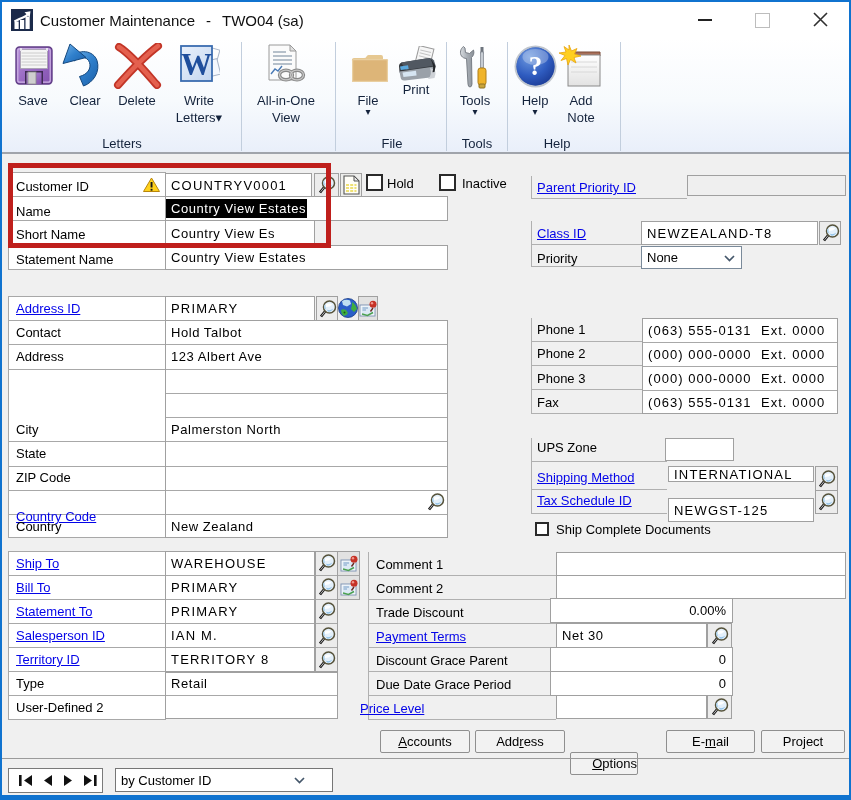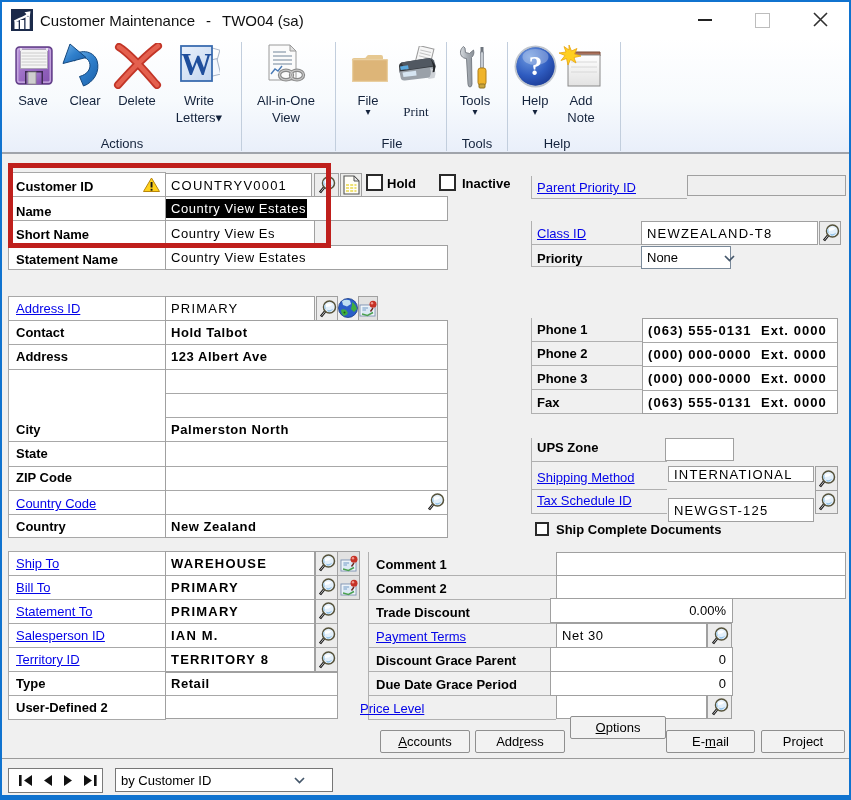--- a/index.html
+++ b/index.html
@@ -1,19 +1,19 @@
 <!DOCTYPE html>
 <html><head>
 <meta charset="utf-8">
 <style>
 html,body{margin:0;padding:0;}
 body{width:851px;height:800px;position:relative;overflow:hidden;background:#f0f0f0;
   font-family:"Liberation Sans",sans-serif;}
 .abs{position:absolute;}
-.lbl{position:absolute;font-size:13px;color:#000;white-space:nowrap;line-height:15px;font-weight:bold;}
+.lbl{position:absolute;font-size:13px;color:#000;white-space:nowrap;line-height:15px;}
 .lnk{position:absolute;font-size:13px;color:#0404e8;white-space:nowrap;line-height:15px;text-decoration:underline;}
 .fld{position:absolute;background:#fff;border:1px solid #a0a0a0;box-sizing:border-box;
   font-size:13px;color:#000;padding-left:5px;display:flex;align-items:center;white-space:nowrap;overflow:hidden;}
 .fldr{justify-content:flex-end;padding-right:6px;padding-left:0;}
 .u{letter-spacing:1.2px;}
 .m{letter-spacing:0.55px;}
 .p{letter-spacing:1.05px;}
 .cell{position:absolute;background:#ececec;border:1px solid #a0a0a0;box-sizing:border-box;
   display:flex;align-items:center;justify-content:center;}
 .wcol{position:absolute;background:#fff;border:1px solid #a8a8a8;box-sizing:border-box;}
@@ -50,35 +50,35 @@
   <path d="M2 2 L15 15 M15 2 L2 15" stroke="#303030" stroke-width="1.6"></path>
 </svg>
 
 <div class="abs" style="left:2px;top:38px;width:847px;height:114px;background:linear-gradient(#ffffff,#f7fafd 55%,#e9effa);border-bottom:2px solid #a0a4ab;box-sizing:content-box;"></div>
 <div class="sep" style="left:241px;"></div>
 <div class="sep" style="left:335px;"></div>
 <div class="sep" style="left:446px;"></div>
 <div class="sep" style="left:507px;"></div>
 <div class="sep" style="left:620px;"></div>
 
-<div class="rtxt" style="left:82px;top:136px;width:80px;">Actions</div>
+<div class="rtxt" style="left:82px;top:136px;width:80px;">Letters</div>
 <div class="rtxt" style="left:362px;top:136px;width:60px;">File</div>
 <div class="rtxt" style="left:447px;top:136px;width:60px;">Tools</div>
 <div class="rtxt" style="left:527px;top:136px;width:60px;">Help</div>
 
 <div class="rtxt" style="left:3px;top:93px;width:60px;">Save</div>
 <div class="rtxt" style="left:55px;top:93px;width:60px;">Clear</div>
 <div class="rtxt" style="left:107px;top:93px;width:60px;">Delete</div>
 <div class="rtxt" style="left:169px;top:93px;width:60px;">Write</div>
 <div class="rtxt" style="left:164px;top:110px;width:70px;">Letters▾</div>
 <div class="rtxt" style="left:251px;top:93px;width:70px;">All-in-One</div>
 <div class="rtxt" style="left:256px;top:110px;width:60px;">View</div>
 <div class="rtxt" style="left:338px;top:93px;width:60px;">File</div>
 <div class="rtxt" style="left:338px;top:106px;width:60px;font-size:10px;">▾</div>
-<div class="rtxt" style="left:386px;top:104px;width:60px;font-family:Liberation Serif, serif;">Print</div>
+<div class="rtxt" style="left:386px;top:82px;width:60px;">Print</div>
 <div class="rtxt" style="left:445px;top:93px;width:60px;">Tools</div>
 <div class="rtxt" style="left:445px;top:106px;width:60px;font-size:10px;">▾</div>
 <div class="rtxt" style="left:505px;top:93px;width:60px;">Help</div>
 <div class="rtxt" style="left:505px;top:106px;width:60px;font-size:10px;">▾</div>
 <div class="rtxt" style="left:551px;top:93px;width:60px;">Add</div>
 <div class="rtxt" style="left:551px;top:110px;width:60px;">Note</div>
 
 <svg class="abs" style="left:15px;top:46px;" width="38" height="40" viewBox="0 0 38 40">
   <defs>
     <linearGradient id="flopg" x1="0" y1="0" x2="1" y2="1">
@@ -306,21 +306,21 @@
 <div class="hdiv" style="left:8px;top:441px;width:158px;"></div>
 <div class="hdiv" style="left:8px;top:466px;width:158px;"></div>
 <div class="hdiv" style="left:8px;top:490px;width:158px;"></div>
 <div class="hdiv" style="left:8px;top:514px;width:158px;"></div>
 <div class="lnk" style="left:16px;top:301px;">Address ID</div>
 <div class="lbl" style="left:16px;top:325px;">Contact</div>
 <div class="lbl" style="left:16px;top:349px;">Address</div>
 <div class="lbl" style="left:16px;top:422px;">City</div>
 <div class="lbl" style="left:16px;top:446px;">State</div>
 <div class="lbl" style="left:16px;top:470px;">ZIP Code</div>
-<div class="lnk" style="left:16px;top:496px;">Country Code</div>
+<div class="lnk" style="left:16px;top:509px;">Country Code</div>
 <div class="lbl" style="left:16px;top:519px;">Country</div>
 <div class="fld u" style="left:165px;top:296px;width:150px;height:25px;">PRIMARY</div>
 <div class="cell" style="left:316px;top:296px;width:22px;height:25px;">
     <svg width="19" height="20">
       <use href="#magsym"></use>
     </svg>
   </div>
 <svg class="abs" style="left:338px;top:298px;" width="20" height="20">
     <use href="#globesym"></use>
   </svg>
@@ -410,21 +410,21 @@
 <div class="hdivl" style="left:531px;top:244px;width:110px;"></div>
 <div class="hdivl" style="left:531px;top:266px;width:110px;"></div>
 <div class="lnk" style="left:537px;top:226px;">Class ID</div>
 <div class="lbl" style="left:537px;top:251px;">Priority</div>
 <div class="fld u" style="left:641px;top:221px;width:177px;height:24px;">NEWZEALAND-T8</div>
 <div class="cell" style="left:819px;top:221px;width:22px;height:24px;">
     <svg width="19" height="20">
       <use href="#magsym"></use>
     </svg>
   </div>
-<div class="fld" style="left:641px;top:246px;width:90px;height:23px;border-color:#7a8a9a;">None</div>
+<div class="fld" style="left:641px;top:246px;width:101px;height:23px;border-color:#7a8a9a;">None</div>
 <svg class="abs" style="left:724px;top:255px;" width="11" height="7">
     <use href="#chevsym"></use>
   </svg>
 
 <div class="vdiv" style="left:531px;top:318px;height:96px;"></div>
 <div class="hdivl" style="left:531px;top:341px;width:111px;"></div>
 <div class="hdivl" style="left:531px;top:365px;width:111px;"></div>
 <div class="hdivl" style="left:531px;top:389px;width:111px;"></div>
 <div class="hdivl" style="left:531px;top:413px;width:111px;"></div>
 <div class="lbl" style="left:537px;top:322px;">Phone 1</div>
@@ -495,21 +495,21 @@
       <use href="#magsym"></use>
     </svg>
   </div>
 
 <div class="btn" style="left:380px;top:730px;width:90px;">
     <span><u>A</u>ccounts</span>
   </div>
 <div class="btn" style="left:475px;top:730px;width:90px;">
     <span>Add<u>r</u>ess</span>
   </div>
-<div class="btn" style="left:570px;top:716px;width:96px;">
+<div class="btn" style="left:570px;top:752px;width:68px;justify-content:flex-end;">
     <span><u>O</u>ptions</span>
   </div>
 <div class="btn" style="left:666px;top:730px;width:89px;">
     <span>E-<u>m</u>ail</span>
   </div>
 <div class="btn" style="left:761px;top:730px;width:84px;">
     <span>Project</span>
   </div>
 
 <div class="hdiv" style="left:2px;top:758px;width:847px;background:#9b9b9b;"></div>

